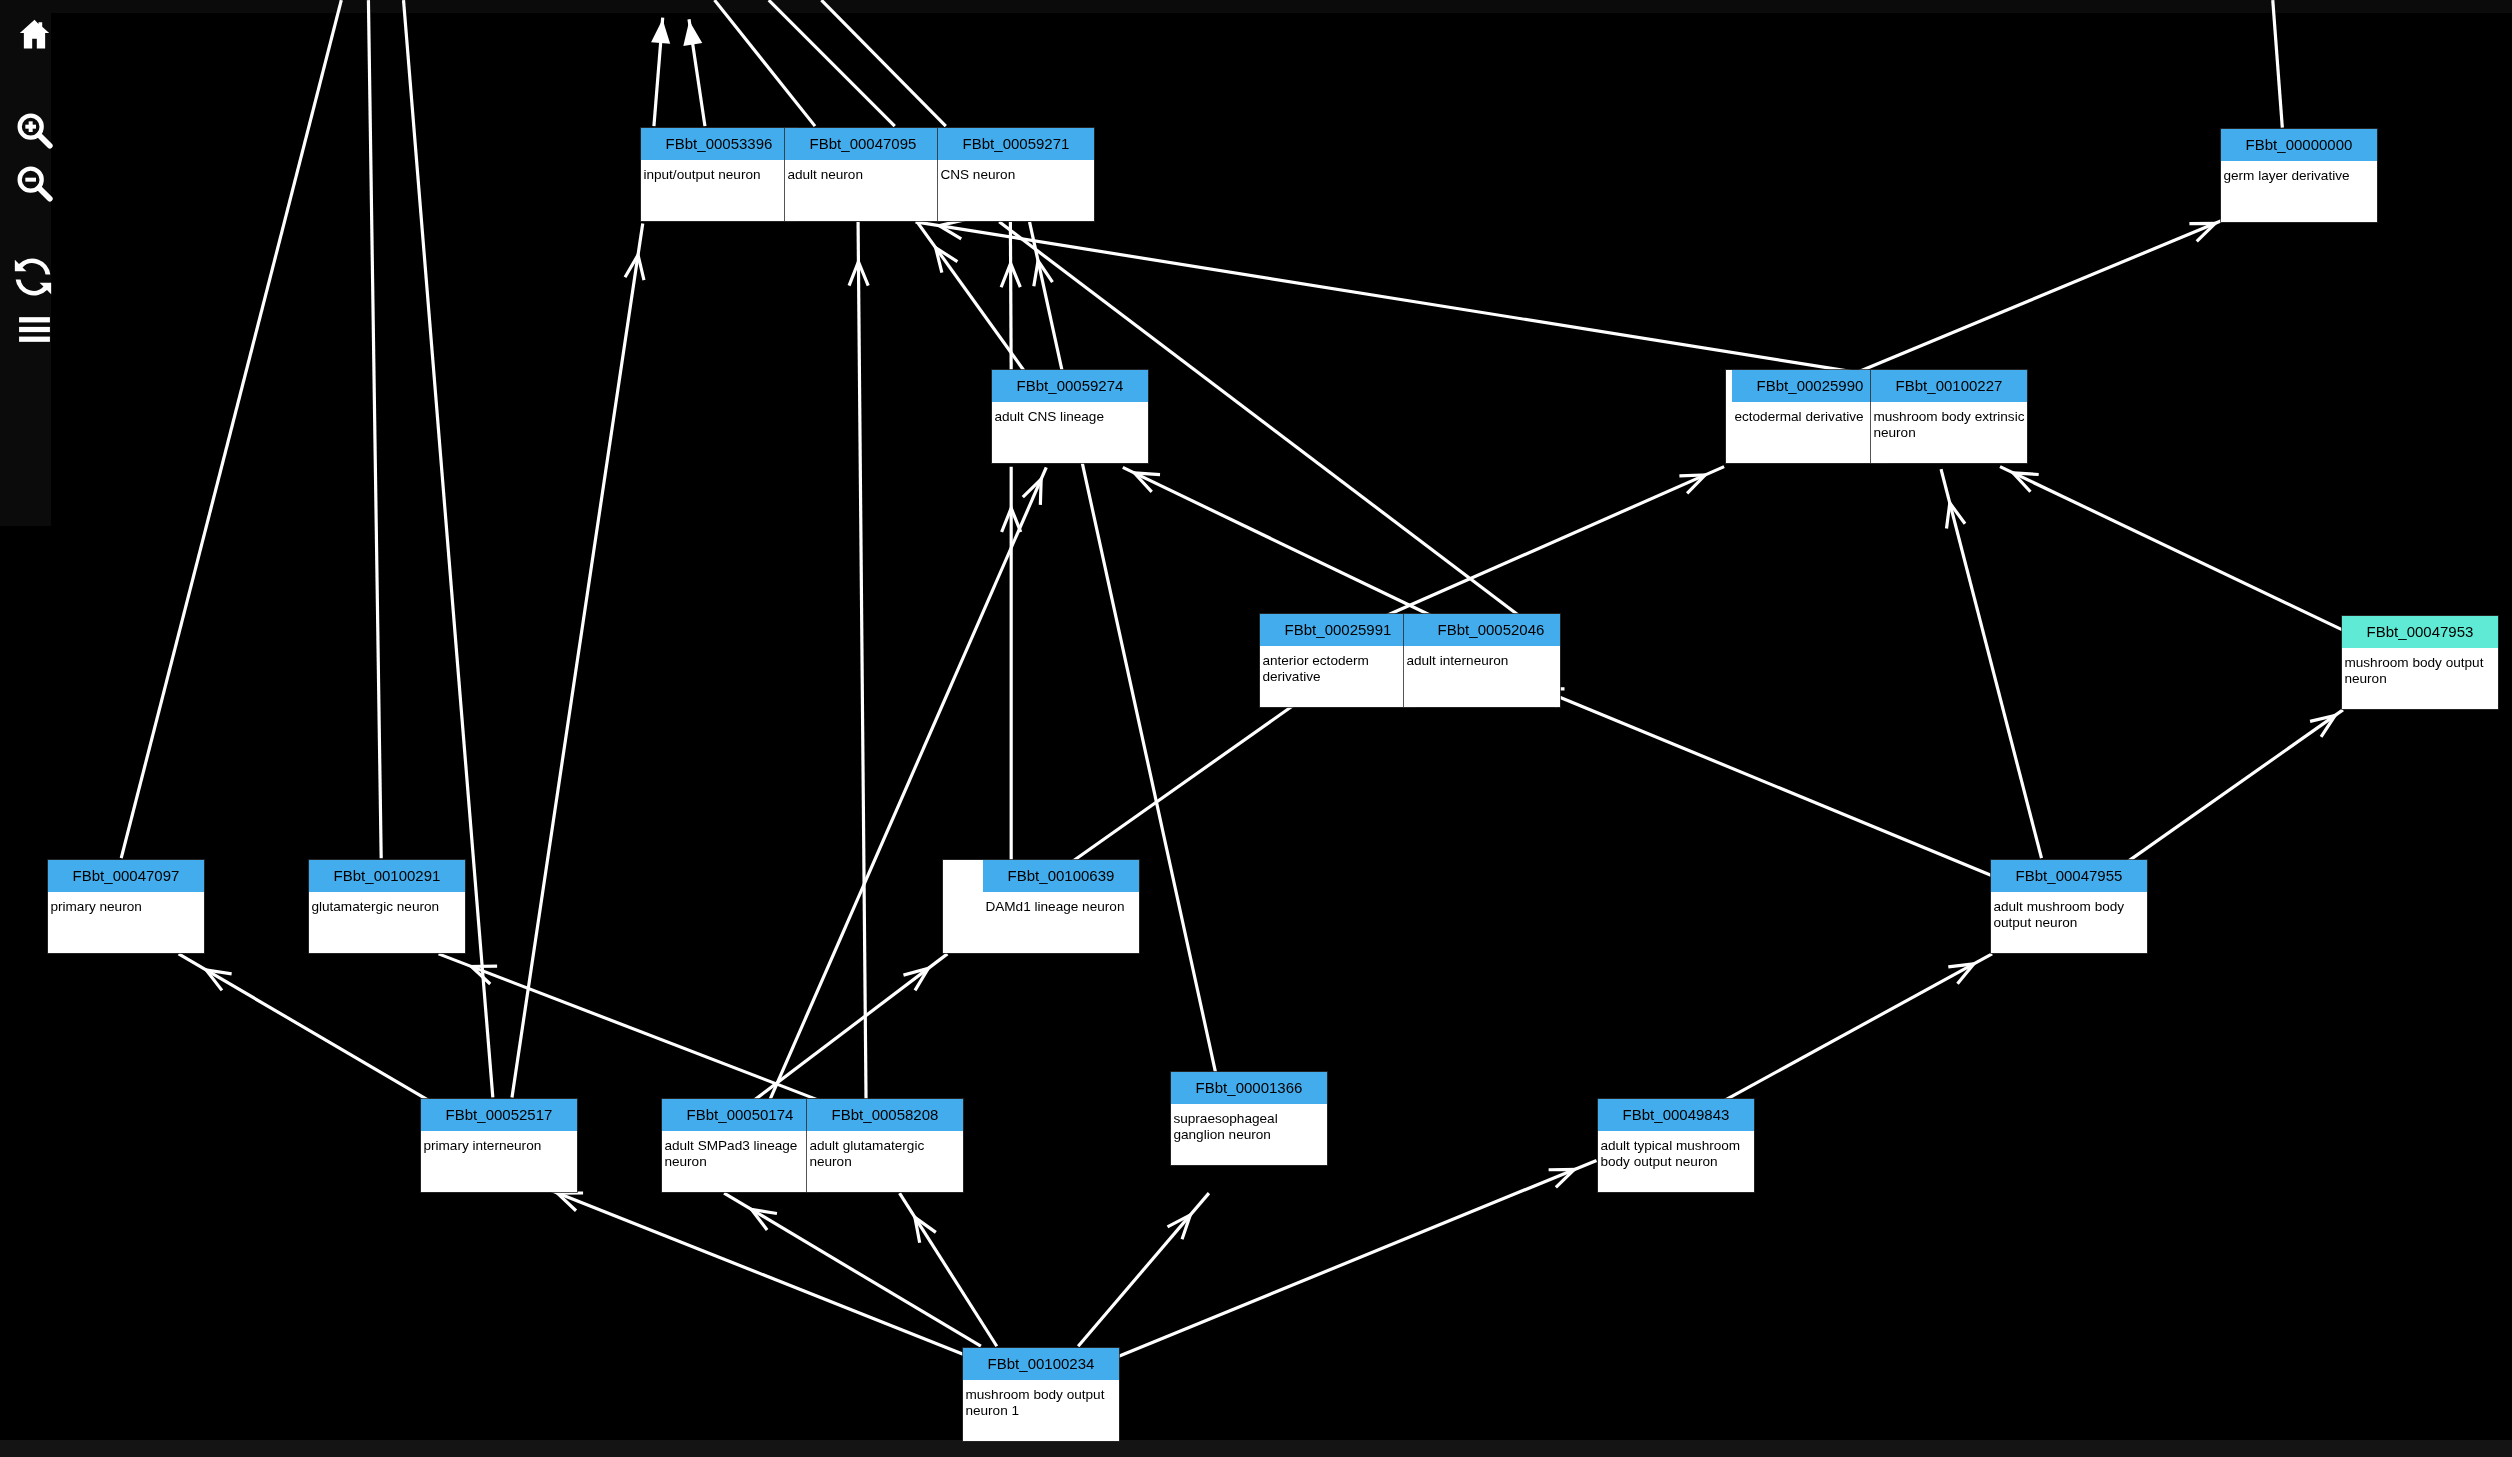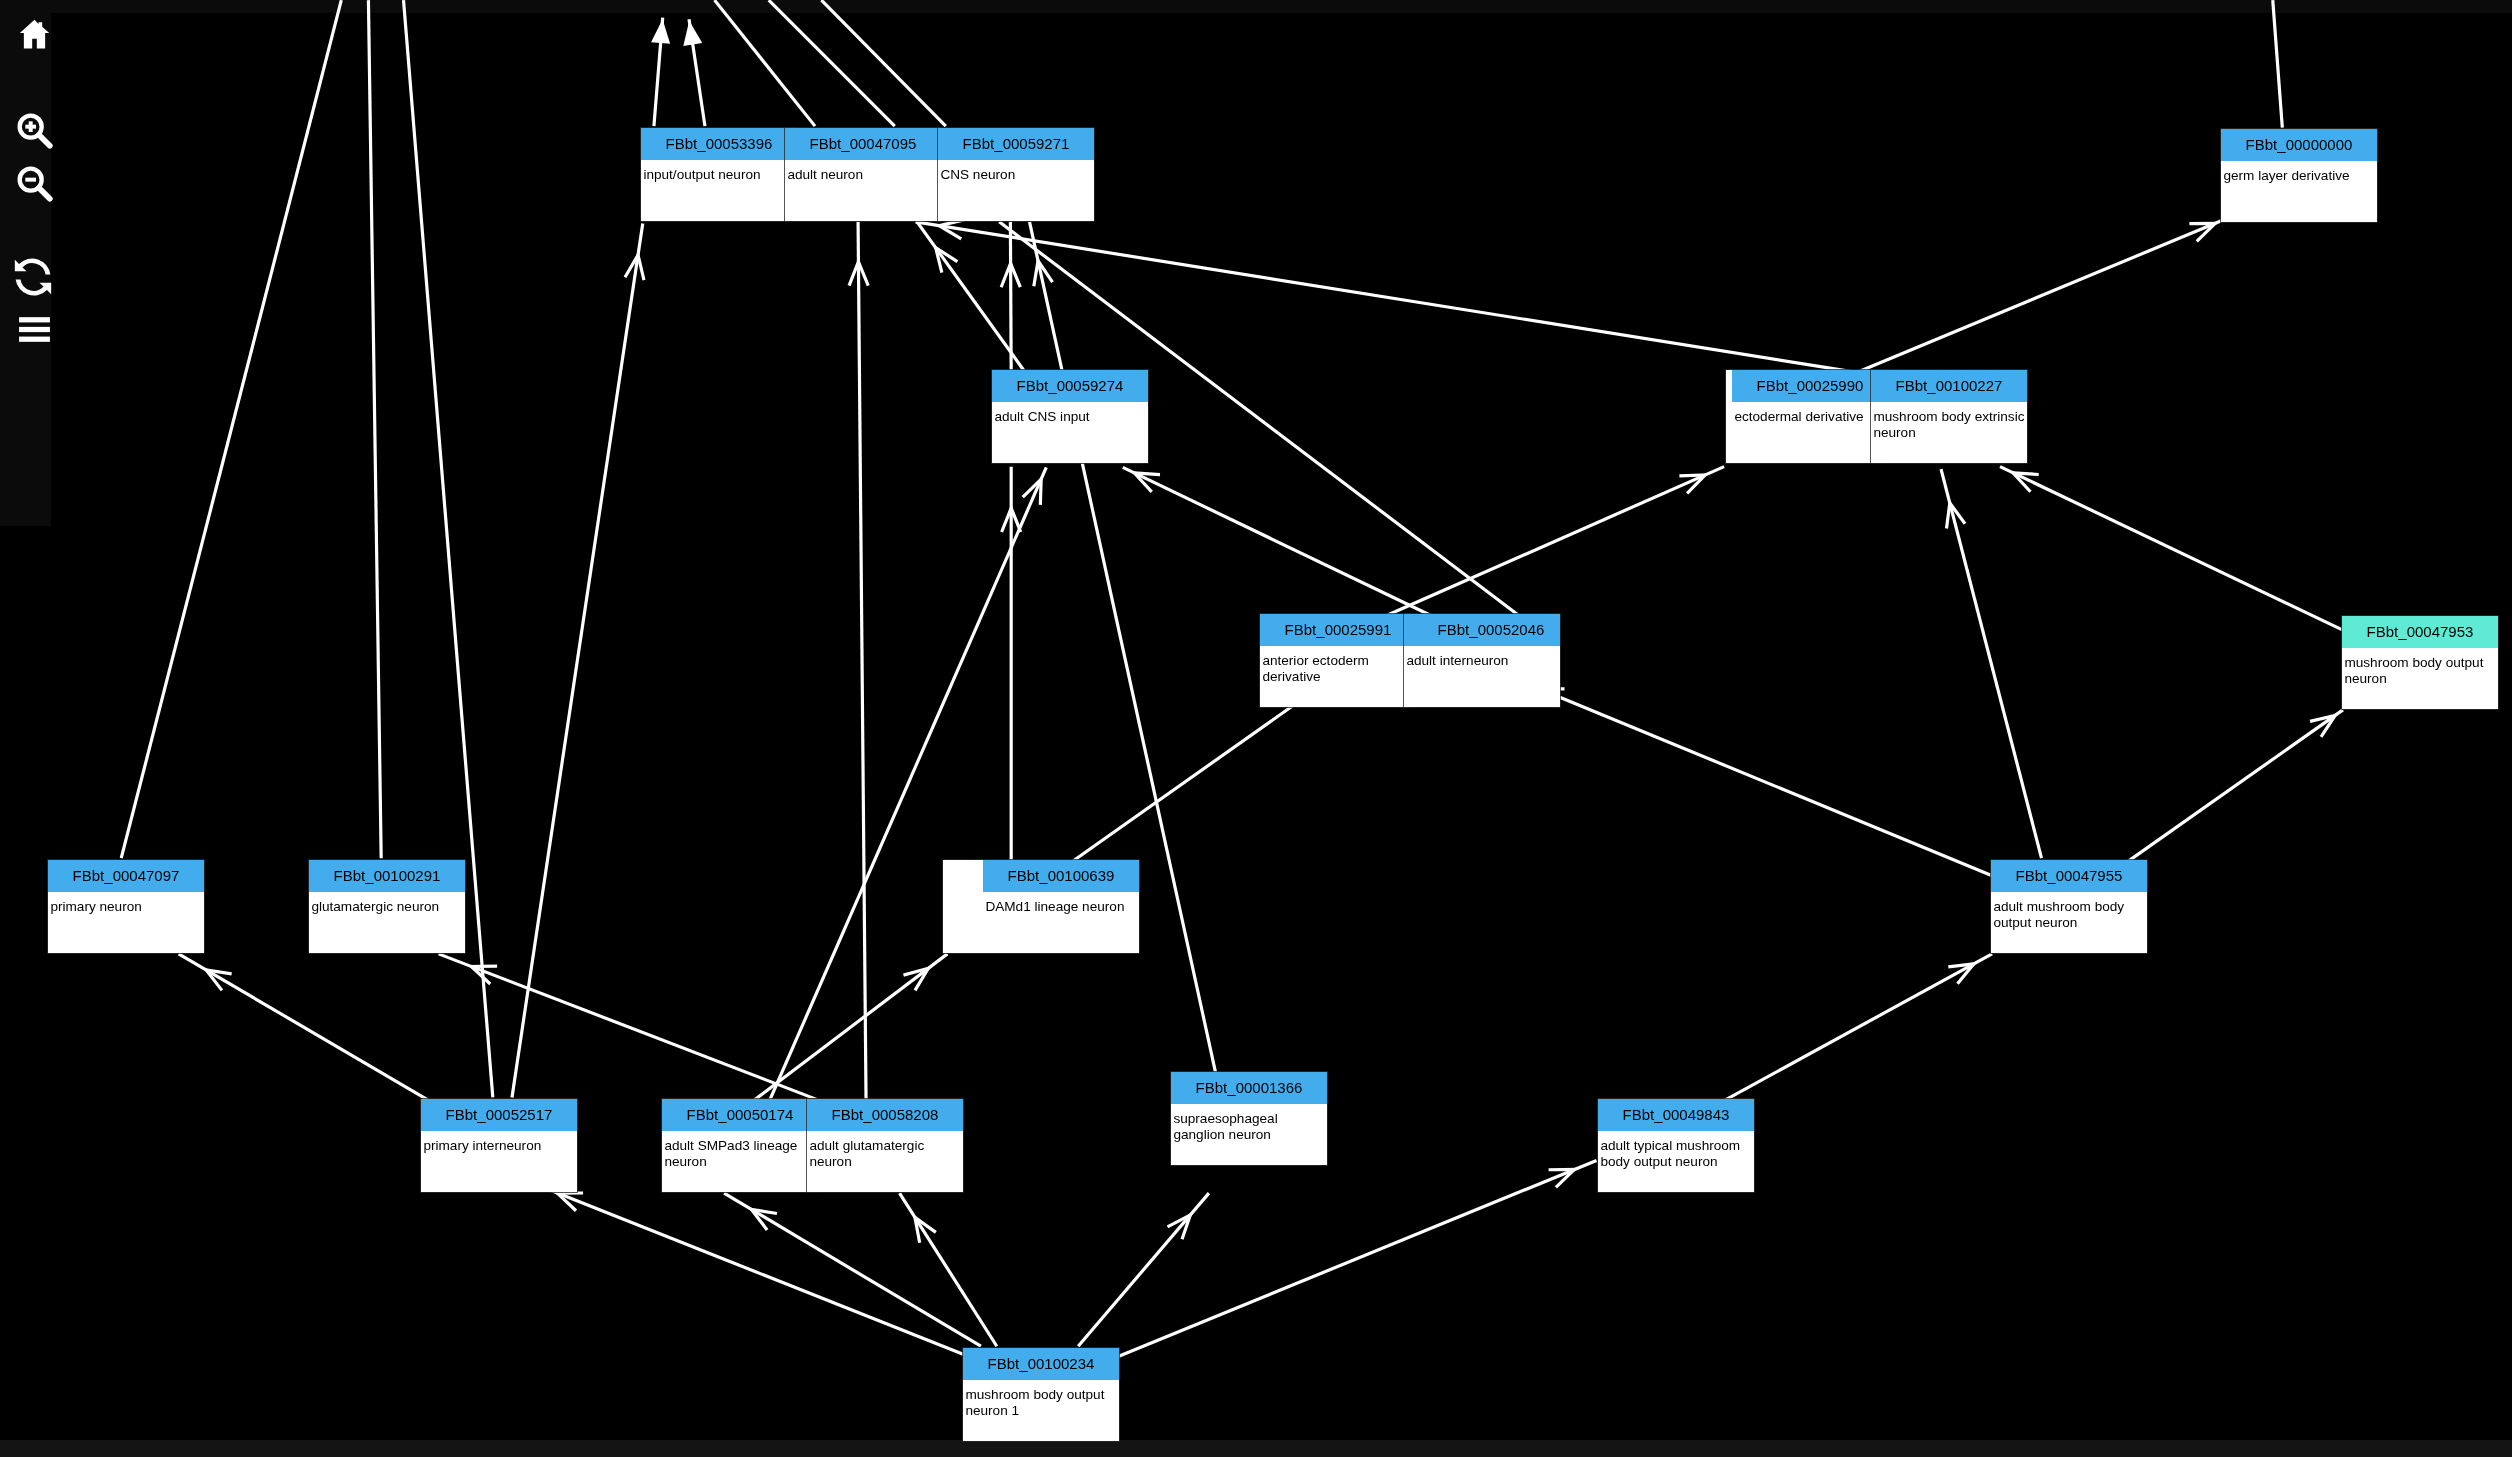--- a/index.html
+++ b/index.html
@@ -196,21 +196,21 @@
       <div class="node" style="left: 938px; top: 128px;">
         <div class="hd" style="background: rgb(66, 172, 236);">FBbt_00059271</div>
         <div class="bd">CNS neuron</div>
       </div>
       <div class="node" style="left: 2221px; top: 129px;">
         <div class="hd" style="background: rgb(66, 172, 236);">FBbt_00000000</div>
         <div class="bd">germ layer derivative</div>
       </div>
       <div class="node" style="left: 992px; top: 370px;">
         <div class="hd" style="background: rgb(66, 172, 236);">FBbt_00059274</div>
-        <div class="bd">adult CNS input</div>
+        <div class="bd">adult CNS lineage</div>
       </div>
       <div class="node" style="left: 1726px; top: 370px; padding-left: 6px;">
         <div class="hd" style="background: rgb(66, 172, 236);">FBbt_00025990</div>
         <div class="bd">ectodermal derivative</div>
       </div>
       <div class="node" style="left: 1871px; top: 370px;">
         <div class="hd" style="background: rgb(66, 172, 236);">FBbt_00100227</div>
         <div class="bd">mushroom body extrinsic neuron</div>
       </div>
       <div class="node" style="left: 1260px; top: 614px;">

